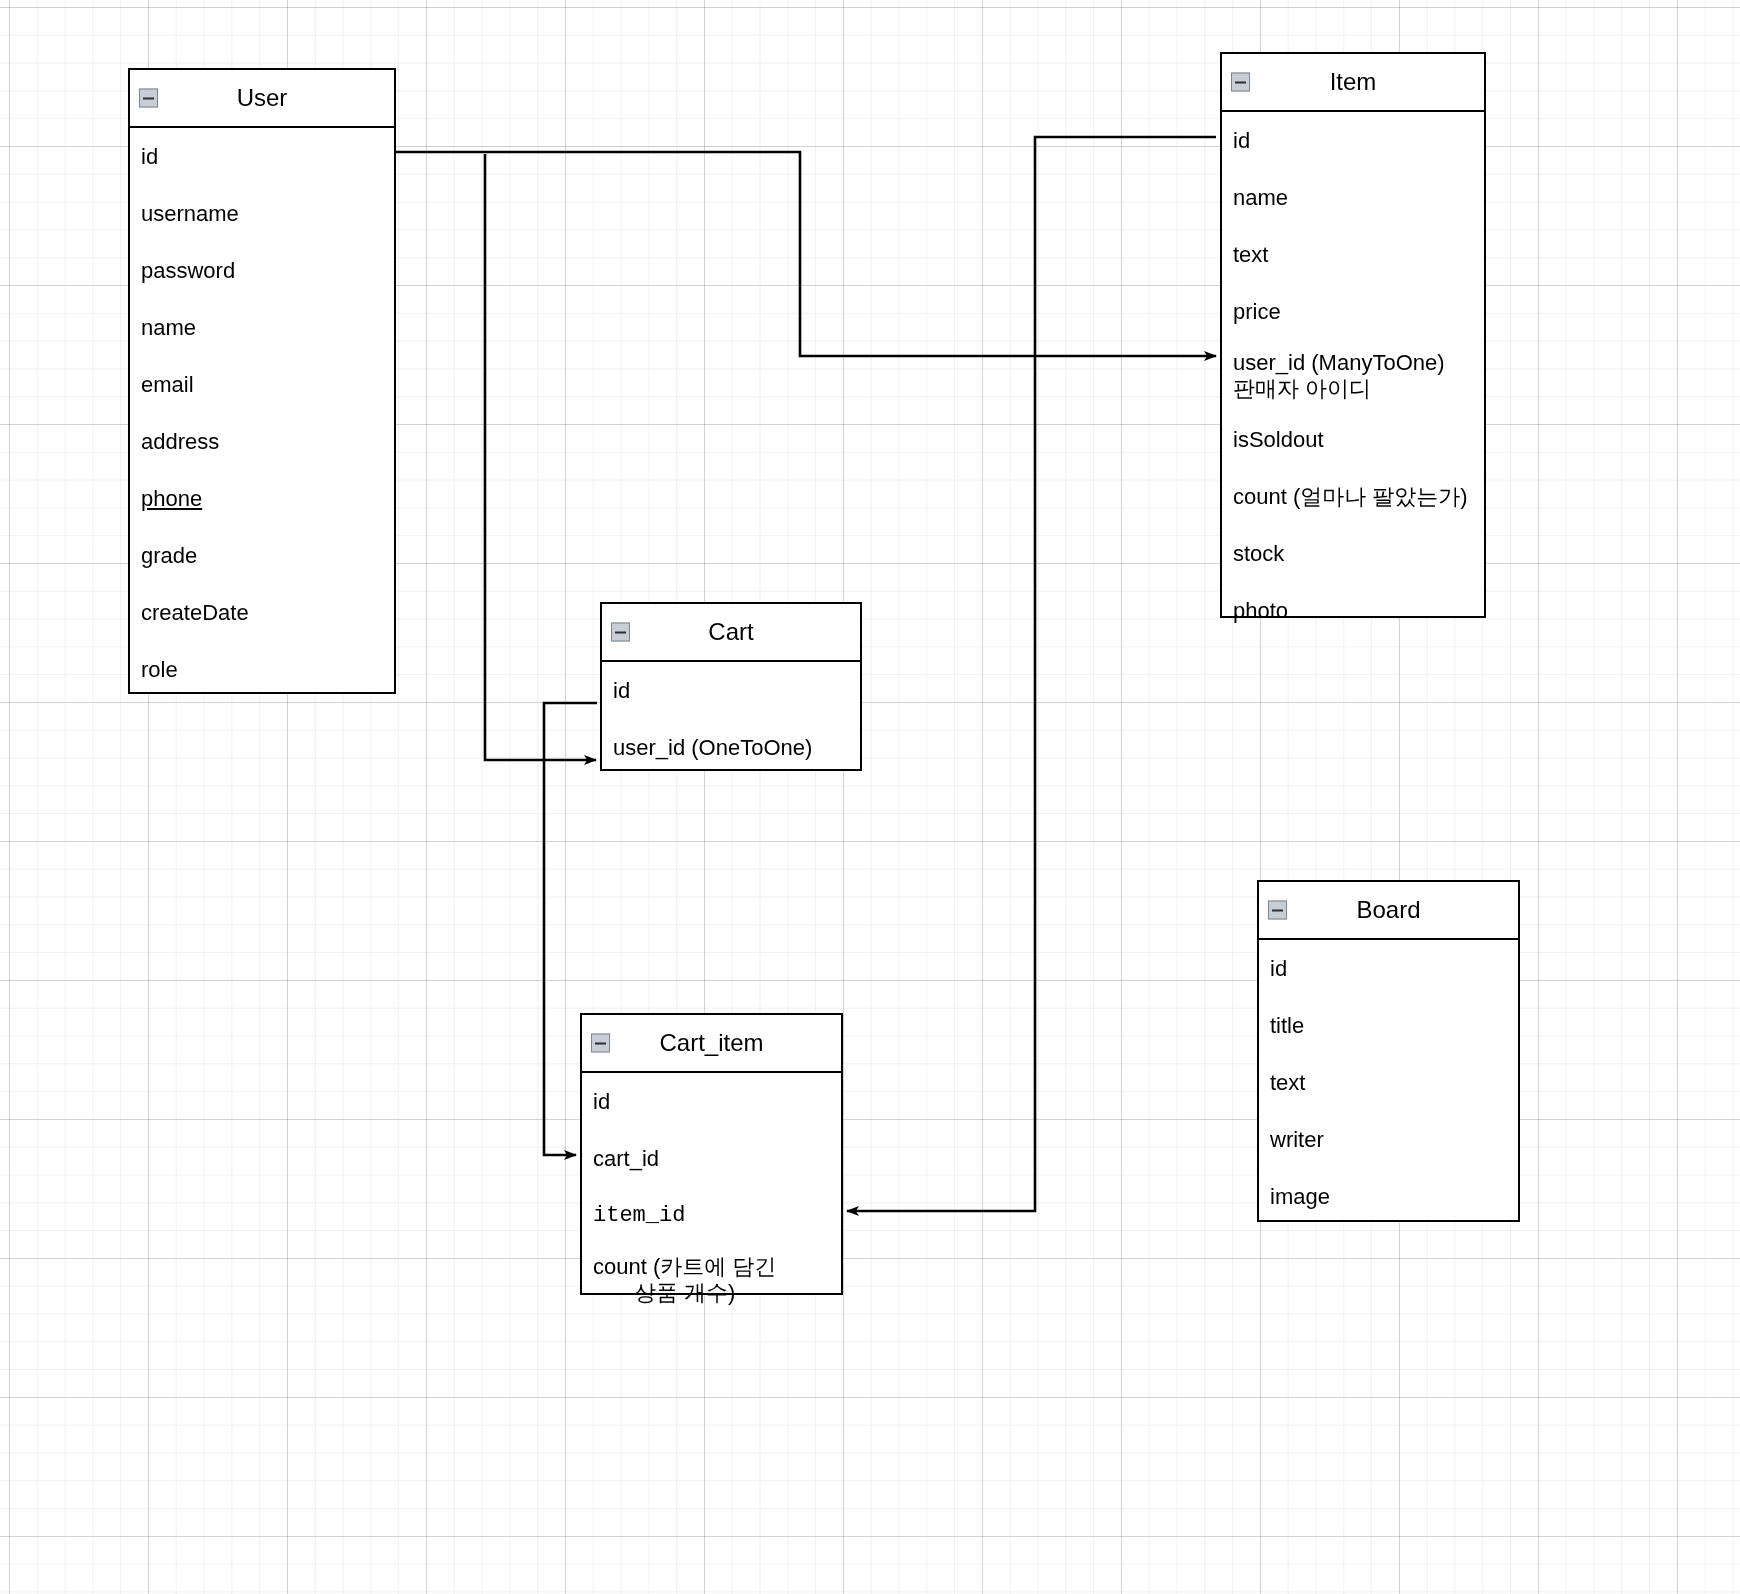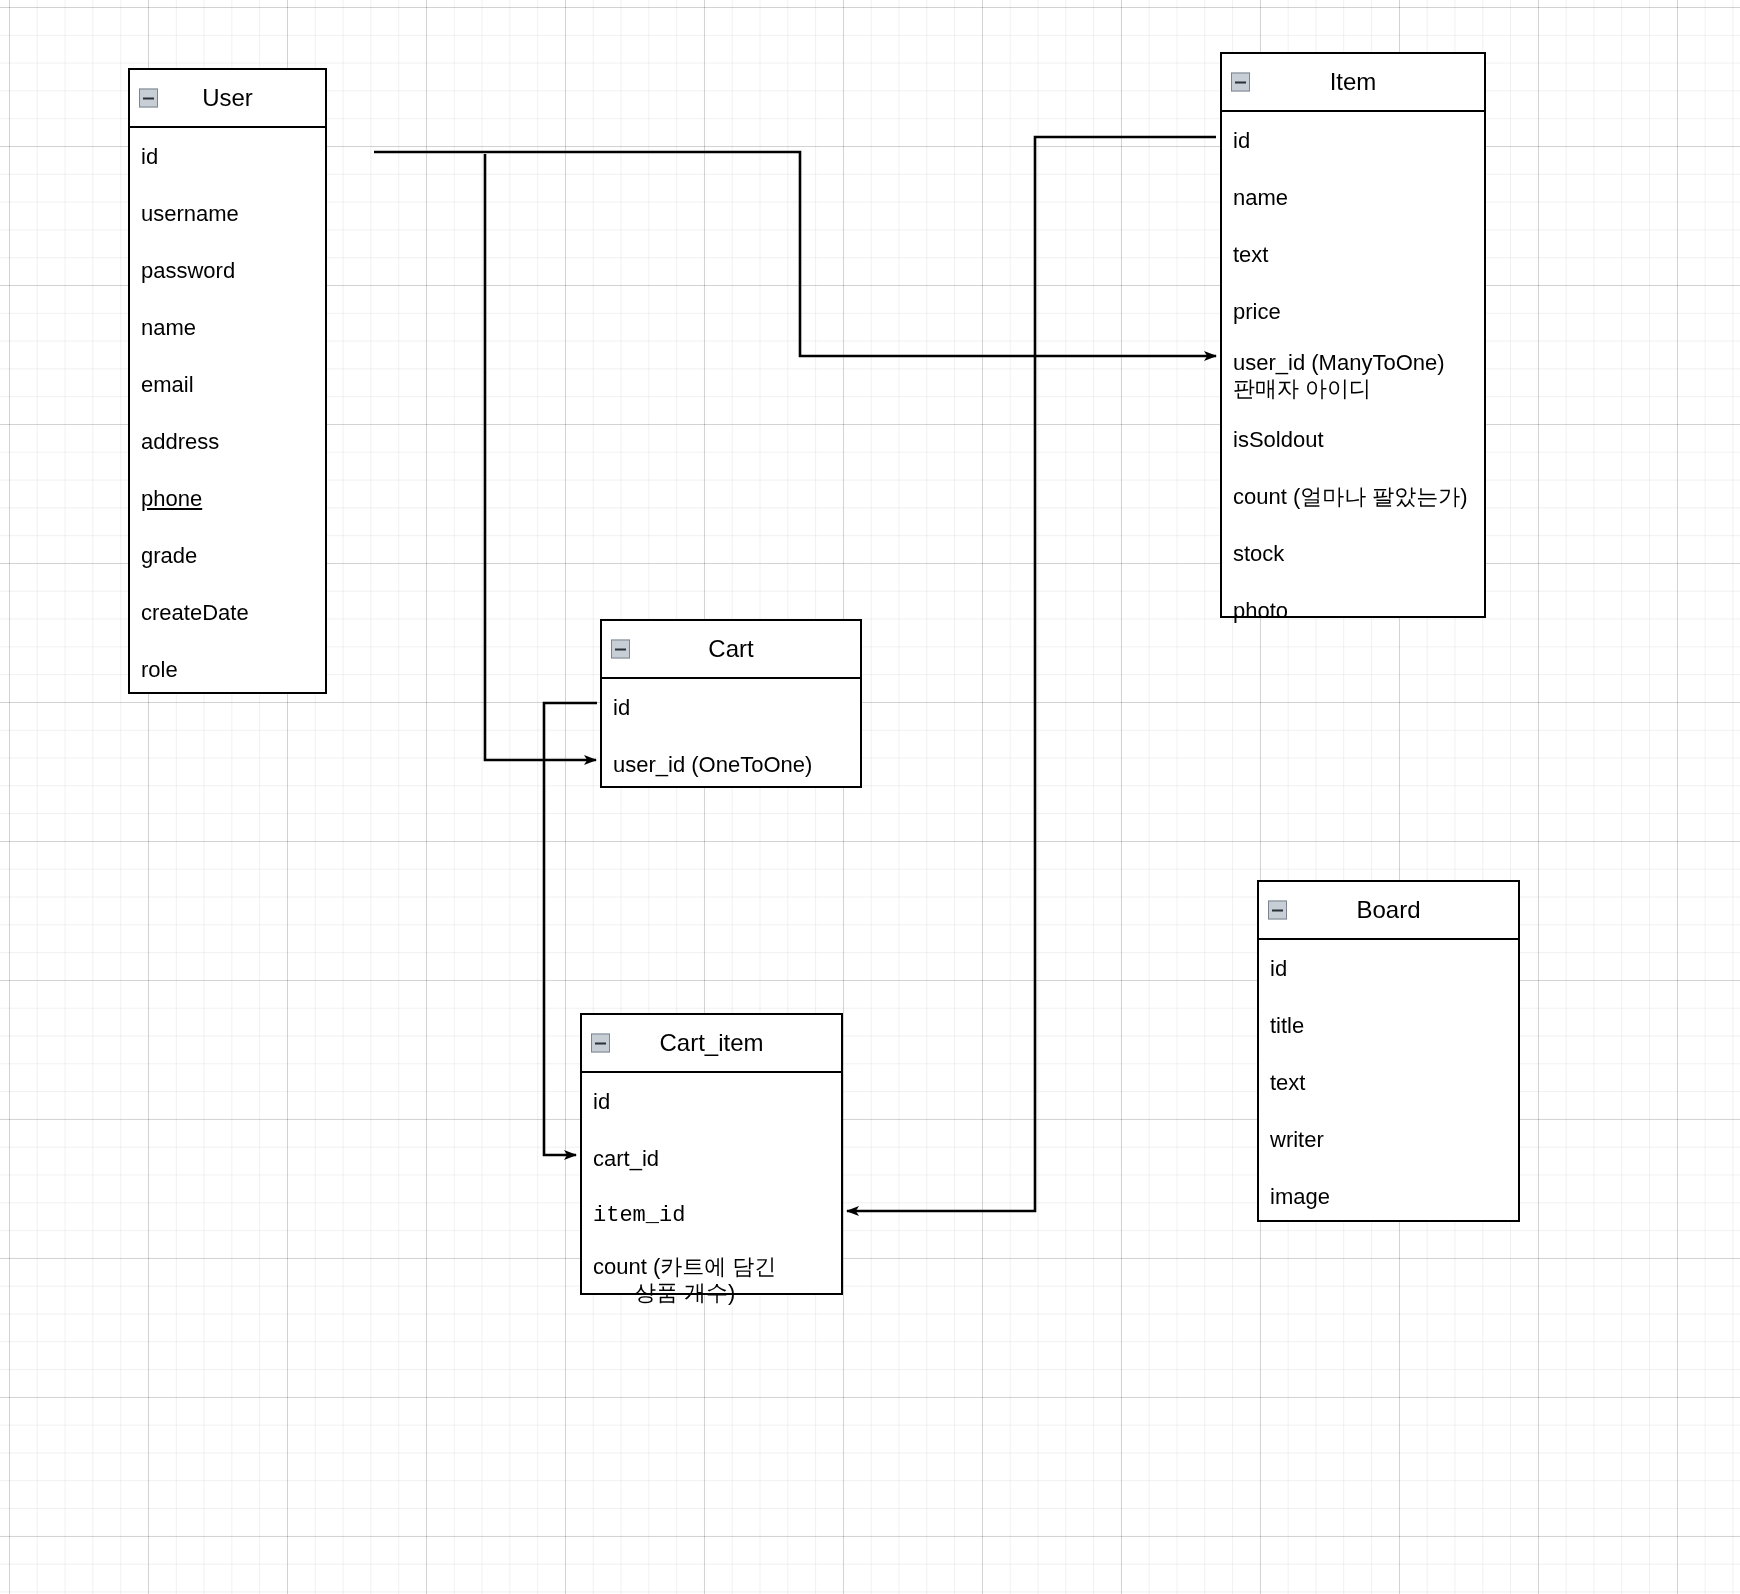--- a/index.html
+++ b/index.html
@@ -96,21 +96,21 @@
     </defs>
     <g id="edges" fill="none" stroke="#000000" stroke-width="2.6">
         <path d="M 374 152 L 800 152 L 800 356 L 1216 356" marker-end="url(#arrowend)"></path>
         <path d="M 485 154 L 485 760 L 596 760" marker-end="url(#arrowend)"></path>
         <path d="M 597 703 L 544 703 L 544 1155 L 576 1155" marker-end="url(#arrowend)"></path>
         <path d="M 1216 137 L 1035 137 L 1035 1211 L 847 1211" marker-end="url(#arrowend)"></path>
       </g>
   </svg>
 
   <div id="entities">
-      <div class="entity" style="left: 128px; top: 68px; width: 199px; height: 626px;">
+      <div class="entity" style="left: 128px; top: 68px; width: 268px; height: 626px;">
         <div class="entity-header">
           <span class="collapse-icon"></span>
           <span class="entity-title">User</span>
         </div>
         <div class="entity-body">
           <div class="attr" style="height: 57px;">id</div>
           <div class="attr" style="height: 57px;">username</div>
           <div class="attr" style="height: 57px;">password</div>
           <div class="attr" style="height: 57px;">name</div>
           <div class="attr" style="height: 57px;">email</div>
@@ -132,21 +132,21 @@
           <div class="attr" style="height: 57px;">text</div>
           <div class="attr" style="height: 57px;">price</div>
           <div class="attr two-line" style="height: 71px;">user_id (ManyToOne)
 판매자 아이디</div>
           <div class="attr" style="height: 57px;">isSoldout</div>
           <div class="attr" style="height: 57px;">count (얼마나 팔았는가)</div>
           <div class="attr" style="height: 57px;">stock</div>
           <div class="attr" style="height: 57px;">photo</div>
         </div>
       </div>
-      <div class="entity" style="left: 600px; top: 619px; width: 262px; height: 169px;">
+      <div class="entity" style="left: 600px; top: 602px; width: 262px; height: 169px;">
         <div class="entity-header">
           <span class="collapse-icon"></span>
           <span class="entity-title">Cart</span>
         </div>
         <div class="entity-body">
           <div class="attr" style="height: 57px;">id</div>
           <div class="attr" style="height: 57px;">user_id (OneToOne)</div>
         </div>
       </div>
       <div class="entity" style="left: 580px; top: 1013px; width: 263px; height: 282px;">

